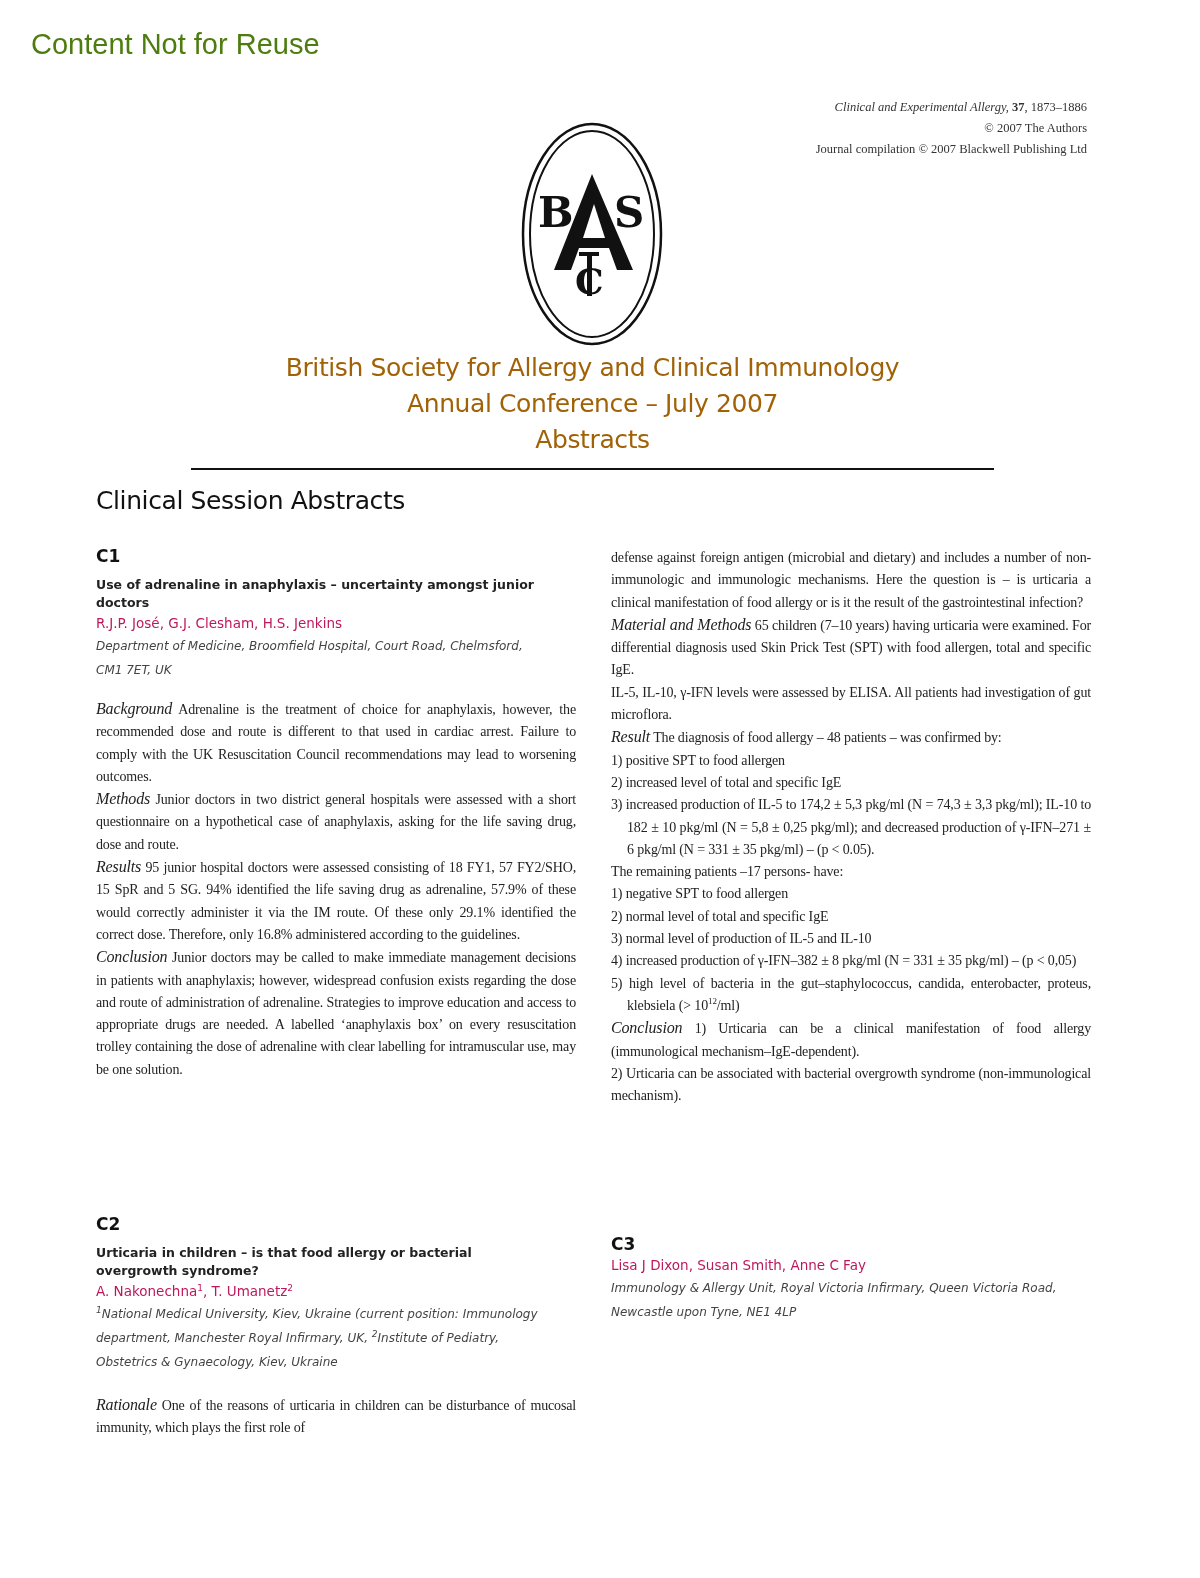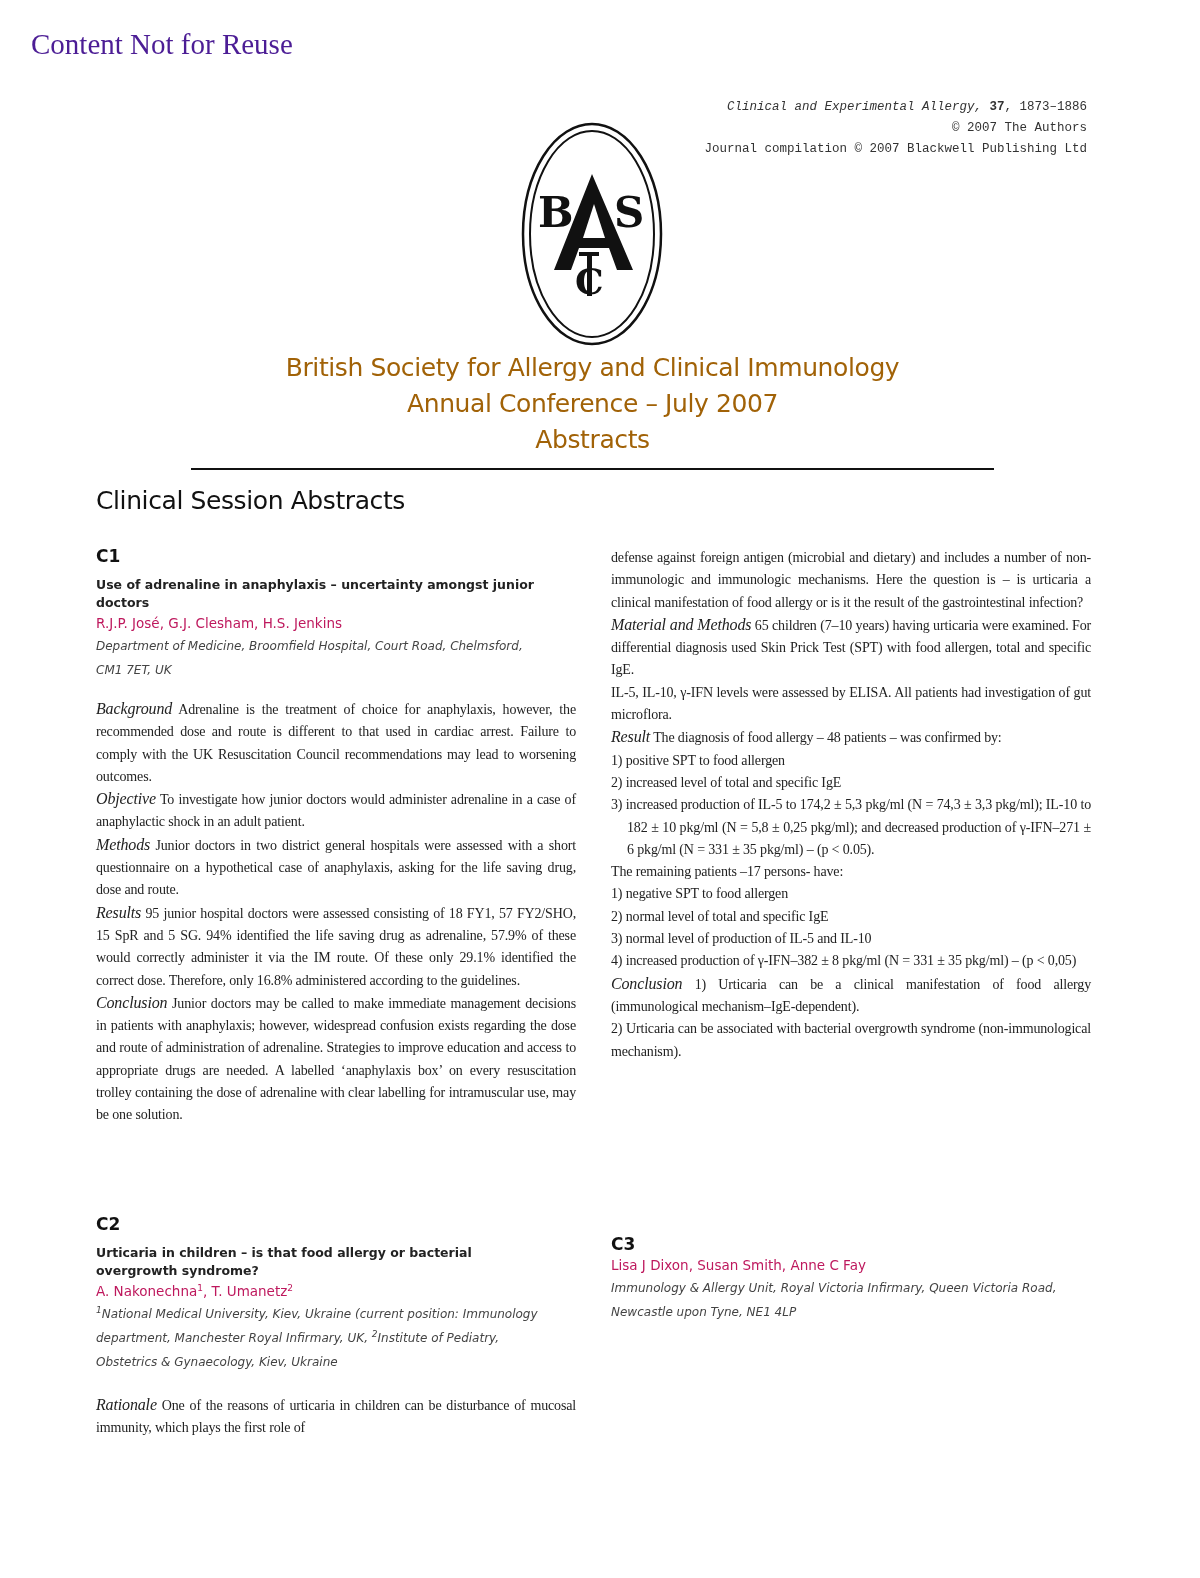--- a/index.html
+++ b/index.html
@@ -1,18 +1,18 @@
 <!DOCTYPE html>
 <html><head>
 <meta charset="utf-8">
 <style>
   html, body { margin: 0; padding: 0; background: #ffffff; }
   body { width: 1200px; height: 1578px; position: relative; overflow: hidden; color: #1a1a1a; }
-  .watermark { position: absolute; left: 31px; top: 28px; font-family: Liberation Serif, serif; font-size: 29px; color: #4c1d95; }
-  .journal { position: absolute; right: 113px; top: 97px; text-align: right; font-family: Liberation Mono, monospace; font-size: 12.5px; line-height: 21px; color: #333; }
+  .watermark { position: absolute; left: 31px; top: 28px; font-family: Liberation Sans, sans-serif; font-size: 29px; color: #4d7c0f; }
+  .journal { position: absolute; right: 113px; top: 97px; text-align: right; font-family: Liberation Serif, serif; font-size: 12.5px; line-height: 21px; color: #333; }
   .journal .it { font-style: italic; }
   .journal b { font-weight: bold; }
   .logo { position: absolute; left: 521px; top: 122px; width: 142px; height: 224px; }
   .conf-title { position: absolute; left: 0; width: 1185px; top: 350px; text-align: center; font-family: "DejaVu Sans", sans-serif; font-size: 25px; line-height: 36px; color: #a16207; letter-spacing: -0.4px; }
   .rule { position: absolute; left: 191px; top: 468px; width: 803px; height: 2px; background: #111; }
   .session-title { position: absolute; left: 96px; top: 486px; font-family: "DejaVu Sans", sans-serif; font-size: 25px; color: #111; letter-spacing: -0.4px; }
   .col { position: absolute; width: 480px; }
   .col-left { left: 96px; }
   .col-right { left: 611px; }
   .abs-id { font-family: "DejaVu Sans", sans-serif; font-size: 17px; font-weight: bold; color: #111; }
@@ -61,21 +61,20 @@
 <div class="col col-left" style="top:546px;">
   <div class="abs-id">C1</div>
   <div class="abs-title" style="margin-top:10px;">Use of adrenaline in anaphylaxis – uncertainty amongst junior doctors</div>
   <div class="abs-authors">R.J.P. José, G.J. Clesham, H.S. Jenkins</div>
   <div class="abs-affil">
     <div>Department of Medicine, Broomfield Hospital, Court Road, Chelmsford,</div>
     <div>CM1 7ET, UK</div>
   </div>
   <div class="body-text" style="margin-top:16px;">
     <p><span class="lbl">Background</span><span> Adrenaline is the treatment of choice for anaphylaxis, however, the recommended dose and route is different to that used in cardiac arrest. Failure to comply with the UK Resuscitation Council recommendations may lead to worsening outcomes.</span></p>
-    <p><span class="lbl">Objective</span><span> To investigate how junior doctors would administer adrenaline in a case of anaphylactic shock in an adult patient.</span></p>
     <p><span class="lbl">Methods</span><span> Junior doctors in two district general hospitals were assessed with a short questionnaire on a hypothetical case of anaphylaxis, asking for the life saving drug, dose and route.</span></p>
     <p><span class="lbl">Results</span><span> 95 junior hospital doctors were assessed consisting of 18 FY1, 57 FY2/SHO, 15 SpR and 5 SG. 94% identified the life saving drug as adrenaline, 57.9% of these would correctly administer it via the IM route. Of these only 29.1% identified the correct dose. Therefore, only 16.8% administered according to the guidelines.</span></p>
     <p><span class="lbl">Conclusion</span><span> Junior doctors may be called to make immediate management decisions in patients with anaphylaxis; however, widespread confusion exists regarding the dose and route of administration of adrenaline. Strategies to improve education and access to appropriate drugs are needed. A labelled ‘anaphylaxis box’ on every resuscitation trolley containing the dose of adrenaline with clear labelling for intramuscular use, may be one solution.</span></p>
   </div>
 </div>
 
 <div class="col col-left" style="top:1214px;">
   <div class="abs-id">C2</div>
   <div class="abs-title" style="margin-top:10px; width:440px;">Urticaria in children – is that food allergy or bacterial overgrowth syndrome?</div>
   <div class="abs-authors"><span>A. Nakonechna</span><sup>1</sup><span>, T. Umanetz</span><sup>2</sup></div>
@@ -92,20 +91,21 @@
     <p>IL-5, IL-10, γ-IFN levels were assessed by ELISA. All patients had investigation of gut microflora.</p>
     <p><span class="lbl">Result</span><span>  The diagnosis of food allergy – 48 patients – was confirmed by:</span></p>
     <p class="list-item">1) positive SPT to food allergen</p>
     <p class="list-item">2) increased level of total and specific IgE</p>
     <p class="list-item">3) increased production of IL-5 to 174,2 ± 5,3 pkg/ml (N = 74,3 ± 3,3 pkg/ml); IL-10 to 182 ± 10 pkg/ml (N = 5,8 ± 0,25 pkg/ml); and decreased production of γ-IFN–271 ± 6 pkg/ml (N = 331 ± 35 pkg/ml) – (p &lt; 0.05).</p>
     <p>The remaining patients –17 persons- have:</p>
     <p class="list-item">1) negative SPT to food allergen</p>
     <p class="list-item">2) normal level of total and specific IgE</p>
     <p class="list-item">3) normal level of production of IL-5 and IL-10</p>
     <p class="list-item">4) increased production of γ-IFN–382 ± 8 pkg/ml (N = 331 ± 35 pkg/ml) – (p &lt; 0,05)</p>
+    <p class="list-item"><span>5) high level of bacteria in the gut–staphylococcus, candida, enterobacter, proteus, klebsiela (&gt; 10</span><sup>12</sup><span>/ml)</span></p>
     <p><span class="lbl">Conclusion</span><span>  1) Urticaria can be a clinical manifestation of food allergy (immunological mechanism–IgE-dependent).</span></p>
     <p>2) Urticaria can be associated with bacterial overgrowth syndrome (non-immunological mechanism).</p>
   </div>
 </div>
 
 <div class="col col-right" style="top:1234px;">
   <div class="abs-id">C3</div>
   <div class="abs-authors">Lisa J Dixon, Susan Smith, Anne C Fay</div>
   <div class="abs-affil">
     <div>Immunology &amp; Allergy Unit, Royal Victoria Infirmary, Queen Victoria Road,</div>

